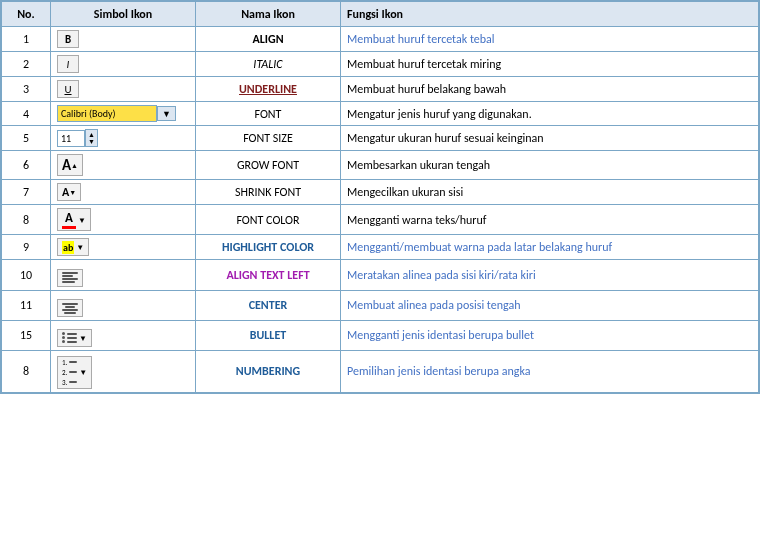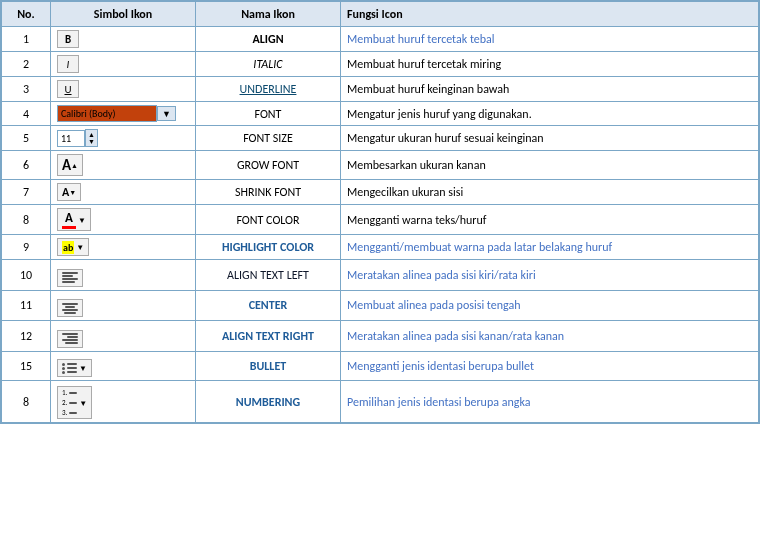--- a/index.html
+++ b/index.html
@@ -62,21 +62,21 @@
       border: 1px solid #aaa;
       background: #f2f2f2;
       padding: 1px 4px;
       min-width: 22px;
       min-height: 18px;
       font-size: 11px;
     }
     .font-dropdown {
       display: inline-block;
       border: 1px solid #7ba7c7;
-      background: #c2410c;
+      background: #fde047;
       padding: 1px 3px;
       font-size: 10px;
       width: 105px;
     }
     .font-dropdown-arrow {
       display: inline-block;
       border: 1px solid #7ba7c7;
       background: #dce6f1;
       padding: 1px 3px;
       font-size: 10px;
@@ -116,21 +116,21 @@
 </head>
 <body>
 
 <div class="table-container">
   <table>
     <thead>
       <tr>
         <th class="col-no">No.</th>
         <th class="col-simbol">Simbol Ikon</th>
         <th class="col-nama">Nama Ikon</th>
-        <th class="col-fungsi">Fungsi Icon</th>
+        <th class="col-fungsi">Fungsi Ikon</th>
       </tr>
     </thead>
     <tbody id="table-body">
     <tr style="background: rgb(255, 255, 255);">
     <td class="col-no">1</td>
     <td class="col-simbol"><span class="icon-box">
               <strong>B</strong>
             </span></td>
     <td class="col-nama" style="font-weight:bold;">ALIGN</td>
     <td class="col-fungsi" style="color:#4472c4;">Membuat huruf tercetak tebal</td>
@@ -141,22 +141,22 @@
               <em>I</em>
             </span></td>
     <td class="col-nama" style="font-style:italic;">ITALIC</td>
     <td class="col-fungsi" style="color:#000;">Membuat huruf tercetak miring</td>
   </tr>
         <tr style="background: rgb(255, 255, 255);">
     <td class="col-no">3</td>
     <td class="col-simbol"><span class="icon-box">
               <u>U</u>
             </span></td>
-    <td class="col-nama" style="text-decoration:underline;color:#0c4a6e;font-weight:normal;">UNDERLINE</td>
-    <td class="col-fungsi" style="color:#000;">Membuat huruf keinginan bawah</td>
+    <td class="col-nama" style="text-decoration:underline;color:#7f1d1d;font-weight:bold;">UNDERLINE</td>
+    <td class="col-fungsi" style="color:#000;">Membuat huruf belakang bawah</td>
   </tr>
         <tr style="background: rgb(255, 255, 255);">
     <td class="col-no">4</td>
     <td class="col-simbol"><span style="display:inline-flex;align-items:center;">
         <span class="font-dropdown" style="border:1px solid #7ba7c7;padding:1px 3px;font-size:10px;width:100px;display:inline-block;">Calibri (Body)</span>
         <span class="font-dropdown-arrow" style="border:1px solid #7ba7c7;background:#dce6f1;padding:1px 4px;font-size:9px;">▼</span>
       </span></td>
     <td class="col-nama" style="">FONT</td>
     <td class="col-fungsi" style="color:#000;">Mengatur jenis huruf yang digunakan.</td>
   </tr>
@@ -172,21 +172,21 @@
     <td class="col-nama" style="">FONT SIZE</td>
     <td class="col-fungsi" style="color:#000;">Mengatur ukuran huruf sesuai keinginan</td>
   </tr>
         <tr style="background: rgb(255, 255, 255);">
     <td class="col-no">6</td>
     <td class="col-simbol"><span class="icon-box">
               <span style="font-weight:bold;font-size:15px;">A</span>
               <span style="font-size:7px;vertical-align:super;">▲</span>
             </span></td>
     <td class="col-nama" style="">GROW FONT</td>
-    <td class="col-fungsi" style="color:#000;">Membesarkan ukuran kanan</td>
+    <td class="col-fungsi" style="color:#000;">Membesarkan ukuran tengah</td>
   </tr>
         <tr style="background: rgb(255, 255, 255);">
     <td class="col-no">7</td>
     <td class="col-simbol"><span class="icon-box">
               <span style="font-weight:bold;font-size:12px;">A</span>
               <span style="font-size:7px;vertical-align:super;">▼</span>
             </span></td>
     <td class="col-nama" style="">SHRINK FONT</td>
     <td class="col-fungsi" style="color:#000;">Mengecilkan ukuran sisi</td>
   </tr>
@@ -214,48 +214,35 @@
         <tr style="background: rgb(255, 255, 255);">
     <td class="col-no">10</td>
     <td class="col-simbol"><span class="icon-box">
         <span style="display:flex;flex-direction:column;gap:1px;width:16px;">
           <span style="height:2px;background:#555;width:100%;border-radius:1px;"></span>
           <span style="height:2px;background:#555;width:70%;border-radius:1px;"></span>
           <span style="height:2px;background:#555;width:100%;border-radius:1px;"></span>
           <span style="height:2px;background:#555;width:80%;border-radius:1px;"></span>
         </span>
       </span></td>
-    <td class="col-nama" style="color:#0f172a;font-weight:normal;">ALIGN TEXT LEFT</td>
+    <td class="col-nama" style="color:#a21caf;font-weight:bold;">ALIGN TEXT LEFT</td>
     <td class="col-fungsi" style="color:#4472c4;">Meratakan alinea pada sisi kiri/rata kiri</td>
   </tr>
         <tr style="background: rgb(255, 255, 255);">
     <td class="col-no">11</td>
     <td class="col-simbol"><span class="icon-box">
         <span style="display:flex;flex-direction:column;gap:1px;width:16px;align-items:center;">
           <span style="height:2px;background:#555;width:100%;border-radius:1px;"></span>
           <span style="height:2px;background:#555;width:65%;border-radius:1px;"></span>
           <span style="height:2px;background:#555;width:100%;border-radius:1px;"></span>
           <span style="height:2px;background:#555;width:75%;border-radius:1px;"></span>
         </span>
       </span></td>
     <td class="col-nama" style="color:#1f5c99;font-weight:bold;">CENTER</td>
     <td class="col-fungsi" style="color:#4472c4;">Membuat alinea pada posisi tengah</td>
-  </tr>
-        <tr style="background: rgb(255, 255, 255);">
-    <td class="col-no">12</td>
-    <td class="col-simbol"><span class="icon-box">
-        <span style="display:flex;flex-direction:column;gap:1px;width:16px;align-items:flex-end;">
-          <span style="height:2px;background:#555;width:100%;border-radius:1px;"></span>
-          <span style="height:2px;background:#555;width:70%;border-radius:1px;"></span>
-          <span style="height:2px;background:#555;width:100%;border-radius:1px;"></span>
-          <span style="height:2px;background:#555;width:80%;border-radius:1px;"></span>
-        </span>
-      </span></td>
-    <td class="col-nama" style="color:#1f5c99;font-weight:bold;">ALIGN TEXT RIGHT</td>
-    <td class="col-fungsi" style="color:#4472c4;">Meratakan alinea pada sisi kanan/rata kanan</td>
   </tr>
         <tr style="background: rgb(255, 255, 255);">
     <td class="col-no">15</td>
     <td class="col-simbol"><span class="icon-box">
         <span style="display:flex;flex-direction:column;gap:1px;">
           <span style="display:flex;align-items:center;gap:2px;">
                   <span style="width:3px;height:3px;background:#555;border-radius:50%;display:inline-block;"></span>
                   <span style="height:2px;background:#555;width:10px;border-radius:1px;display:inline-block;"></span>
                 </span>
           <span style="display:flex;align-items:center;gap:2px;">

